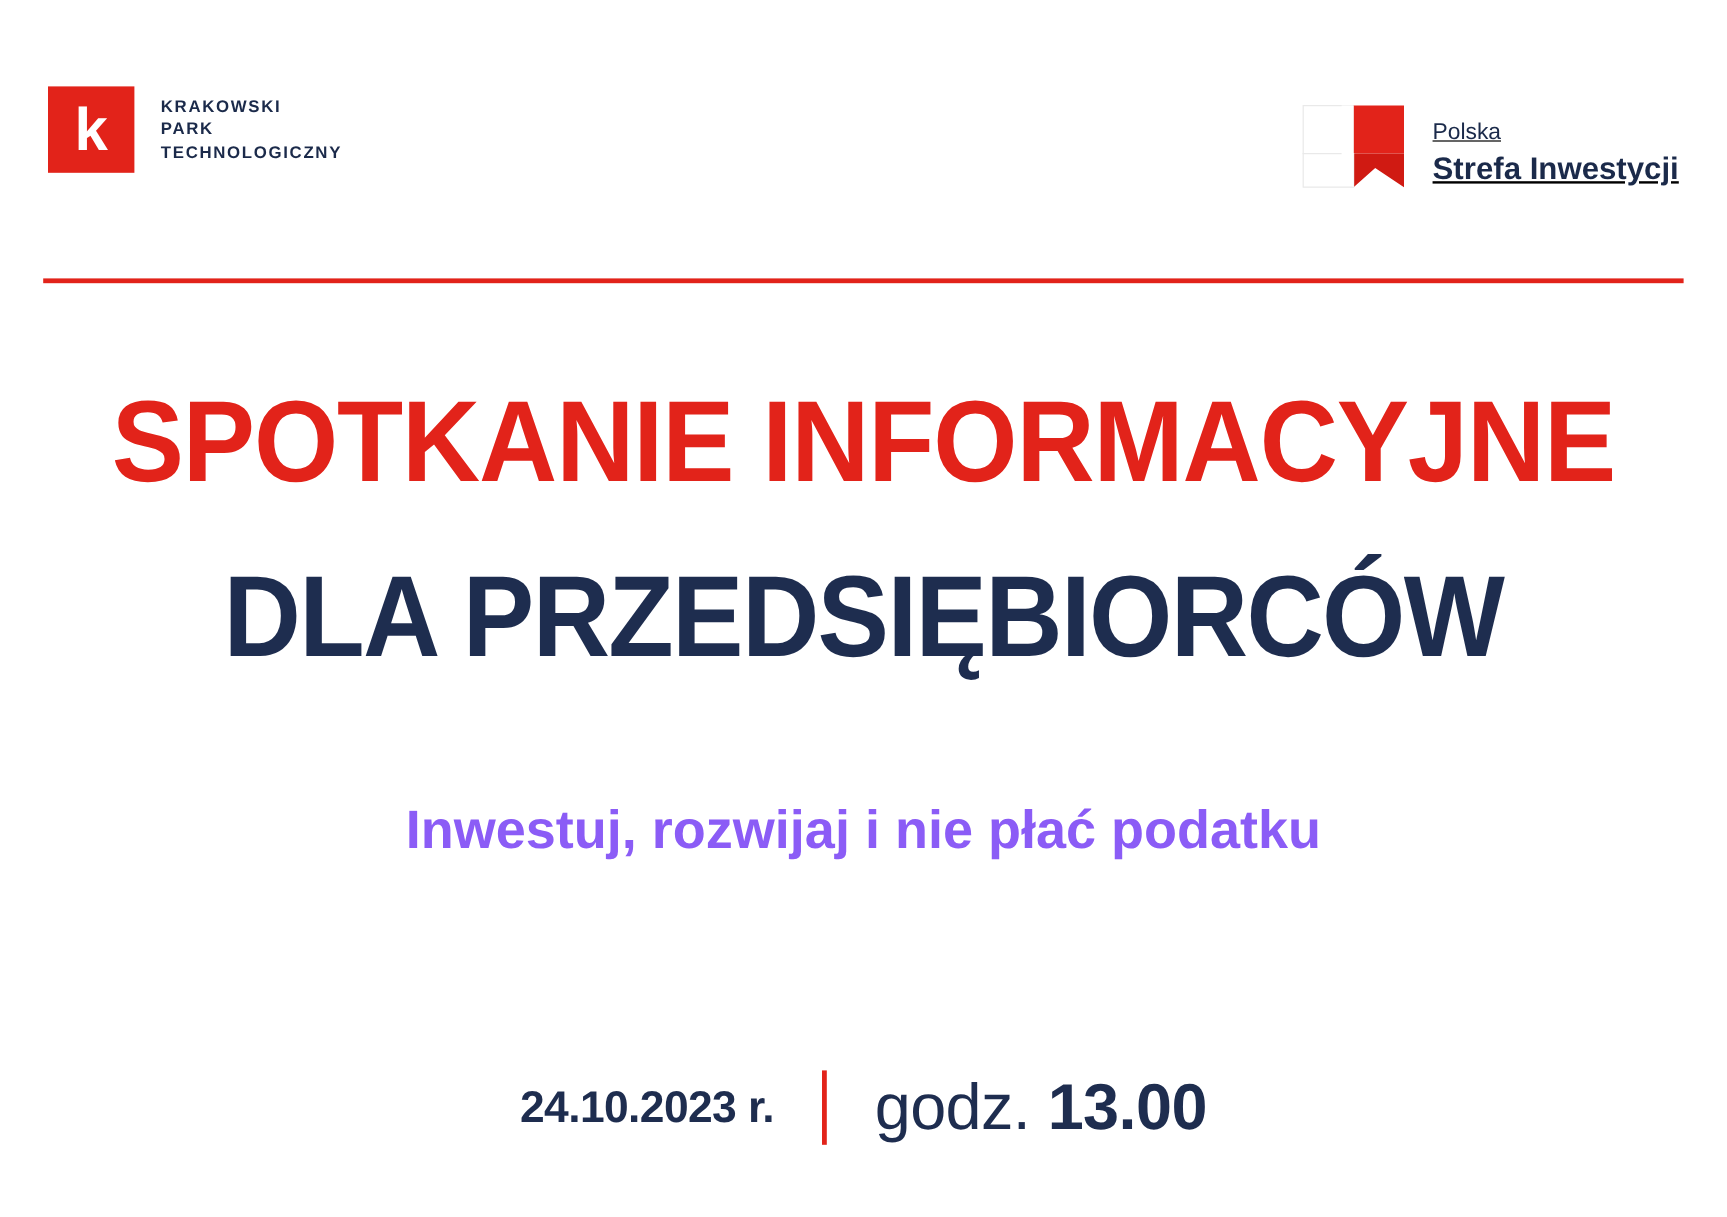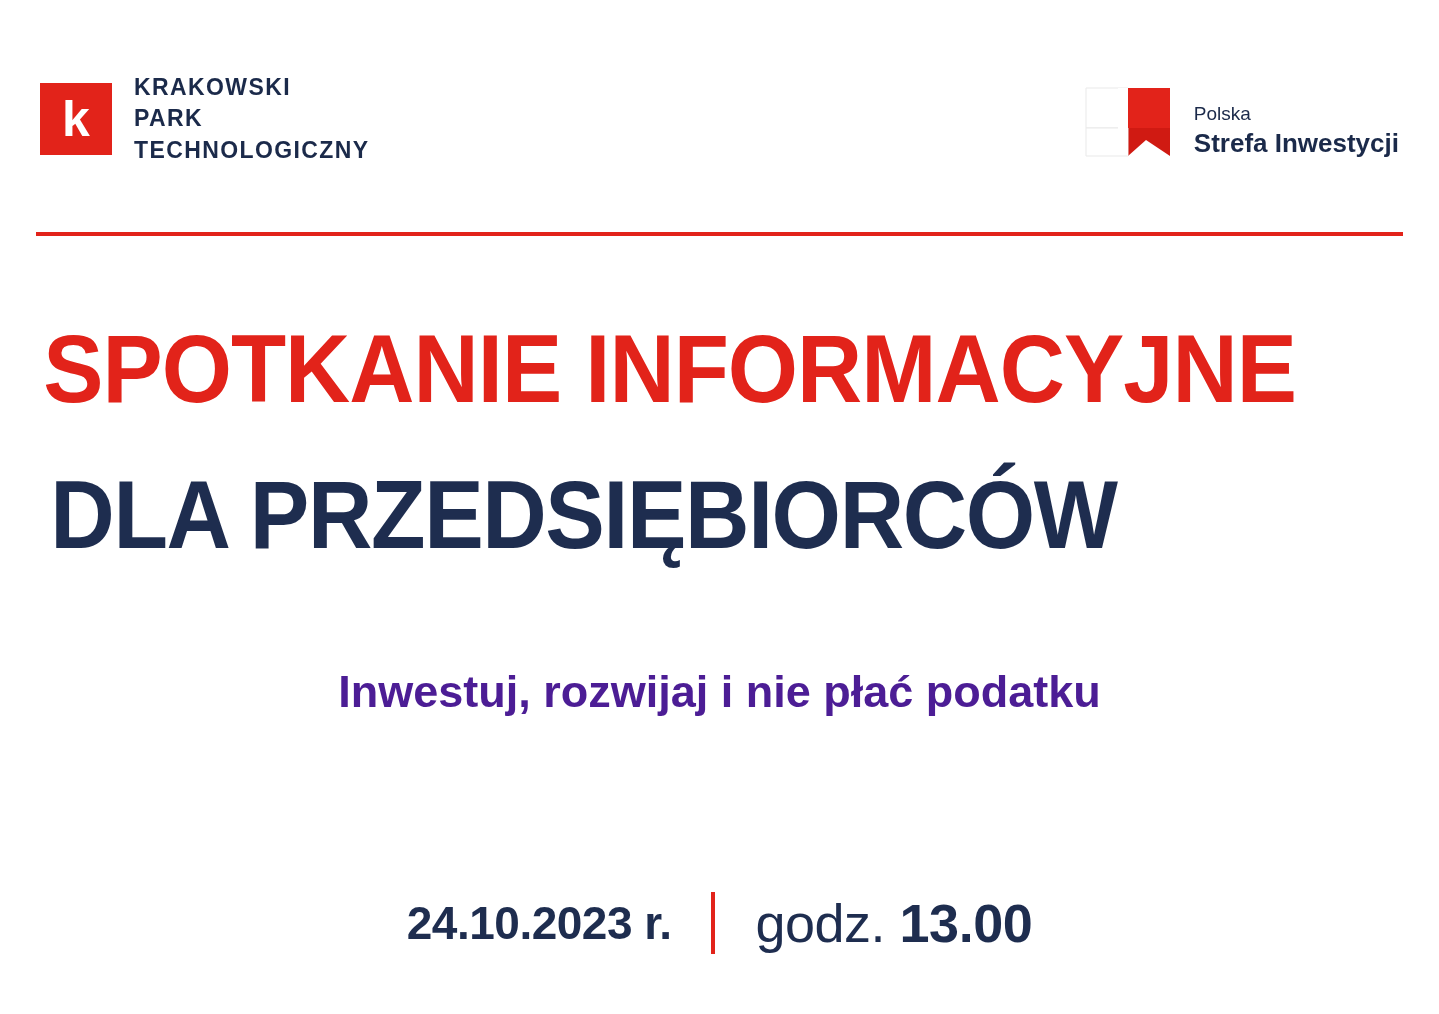--- a/index.html
+++ b/index.html
@@ -55,34 +55,35 @@
     font-size: 50px;
     font-weight: bold;
     font-family: "Liberation Sans", sans-serif;
     display: flex;
     align-items: center;
     justify-content: center;
     line-height: 1;
   }
 
   .kpt-text {
-    font-size: 23px;
+    font-size: 14px;
     font-weight: bold;
     letter-spacing: 1.4px;
     line-height: 1.36;
     color: #1b2a4a;
     text-transform: uppercase;
   }
 
   
   .psi-logo {
     display: flex;
-    align-items: flex-end;
+    align-items: center;
     gap: 18px;
     margin-top: 10px;
+    text-decoration: underline;
   }
 
   .psi-mark {
     width: 92px;
     height: 78px;
     flex: 0 0 auto;
     position: relative;
   }
 
   .psi-text {
@@ -102,21 +103,21 @@
     height: 4px;
     background: #e2231a;
   }
 
   
   .title-block {
     position: absolute;
     top: 320px;
     left: 0;
     width: 100%;
-    text-align: left;
+    text-align: center;
   }
 
   .title-1 {
     color: #e2231a;
     font-size: 96px;
     font-weight: bold;
     letter-spacing: -1px;
     line-height: 1.02;
     transform: scaleX(0.94);
     white-space: nowrap;
@@ -132,41 +133,41 @@
     transform: scaleX(0.93);
     white-space: nowrap;
   }
 
   .subtitle {
     position: absolute;
     top: 660px;
     left: 0;
     width: 100%;
     text-align: center;
-    color: #4c1d95;
+    color: #8b5cf6;
     font-size: 45px;
     font-weight: bold;
     line-height: 1.42;
   }
 
   
   .when {
     position: absolute;
     top: 892px;
     left: 0;
     width: 100%;
     display: flex;
     align-items: center;
     justify-content: center;
     gap: 40px;
     color: #1e2d4f;
   }
 
   .when .date {
-    font-size: 46px;
+    font-size: 37px;
     font-weight: bold;
     letter-spacing: -0.5px;
     text-align: right;
   }
   .when .date .suffix { font-weight: bold; }
 
   .when .divider {
     width: 4px;
     height: 62px;
     background: #e2231a;

